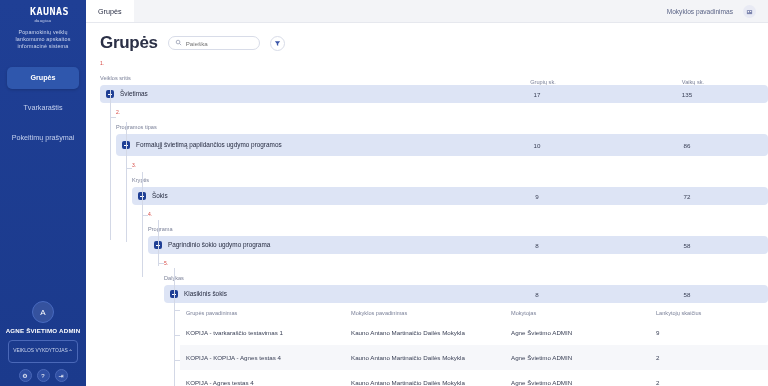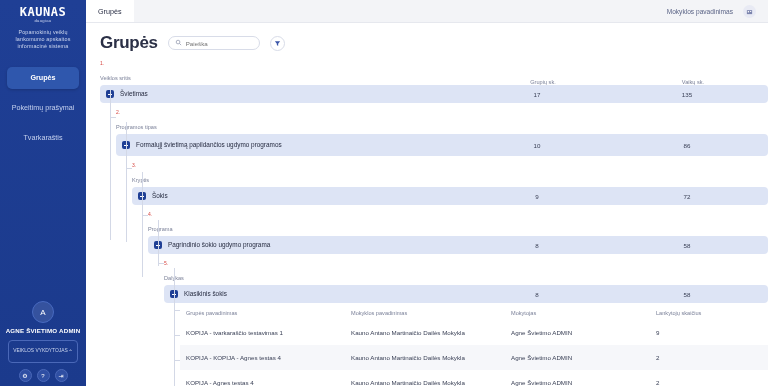--- a/index.html
+++ b/index.html
@@ -18,22 +18,22 @@
     background: linear-gradient(180deg,#1f3f95 0%,#1b3a8c 100%);
     color: #fff;
     display: flex; flex-direction: column; align-items: center;
     padding-top: 6px;
     position: relative;
     flex: 0 0 86px;
   }
   .logo { width: 52px; text-align: center; margin-top: 2px; }
   .logo-mark {
     font-family: "DejaVu Sans Mono", monospace;
-    font-size: 12px; line-height: 8.5px; font-weight: 700;
-    letter-spacing: .5px; color: #ffffff;
+    font-size: 10px; line-height: 8.5px; font-weight: 700;
+    letter-spacing: .5px; color: #ffffff; text-align: right;
   }
   .logo-sub { font-size: 4.2px; letter-spacing: .3px; color:#cfd9f2; margin-top:1px;}
   .brand-text {
     margin-top: 6px; width: 78px; text-align: center;
     font-size: 5.4px; line-height: 7.4px; color: #cdd7ef; letter-spacing:.15px;
   }
   .nav { margin-top: 16px; width: 100%; display:flex; flex-direction:column; align-items:center; }
   .nav-item {
     width: 72px; padding: 6px 2px; margin-bottom: 8px;
     text-align: center; font-size: 7.2px; color: #c5d1ee;
@@ -160,22 +160,22 @@
 
   <div class="sidebar">
     <div class="logo">
       <div class="logo-mark">KAUNAS</div>
       <div class="logo-sub">daugiau</div>
     </div>
     <div class="brand-text">Popamokinių veiklų lankomumo apskaitos informacinė sistema</div>
 
     <div class="nav">
       <div class="nav-item active">Grupės</div>
+      <div class="nav-item">Tvarkaraštis</div>
       <div class="nav-item">Pokeitimų prašymai</div>
-      <div class="nav-item">Tvarkaraštis</div>
     </div>
 
     <div class="sidebar-bottom">
       <div class="avatar">A</div>
       <div class="user-name">AGNE ŠVIETIMO ADMIN</div>
       <div class="role-box">
         <span class="role-label">VEIKLOS VYKDYTOJAS</span>
         <span class="chev">⌃</span>
       </div>
       <div class="icon-row">

